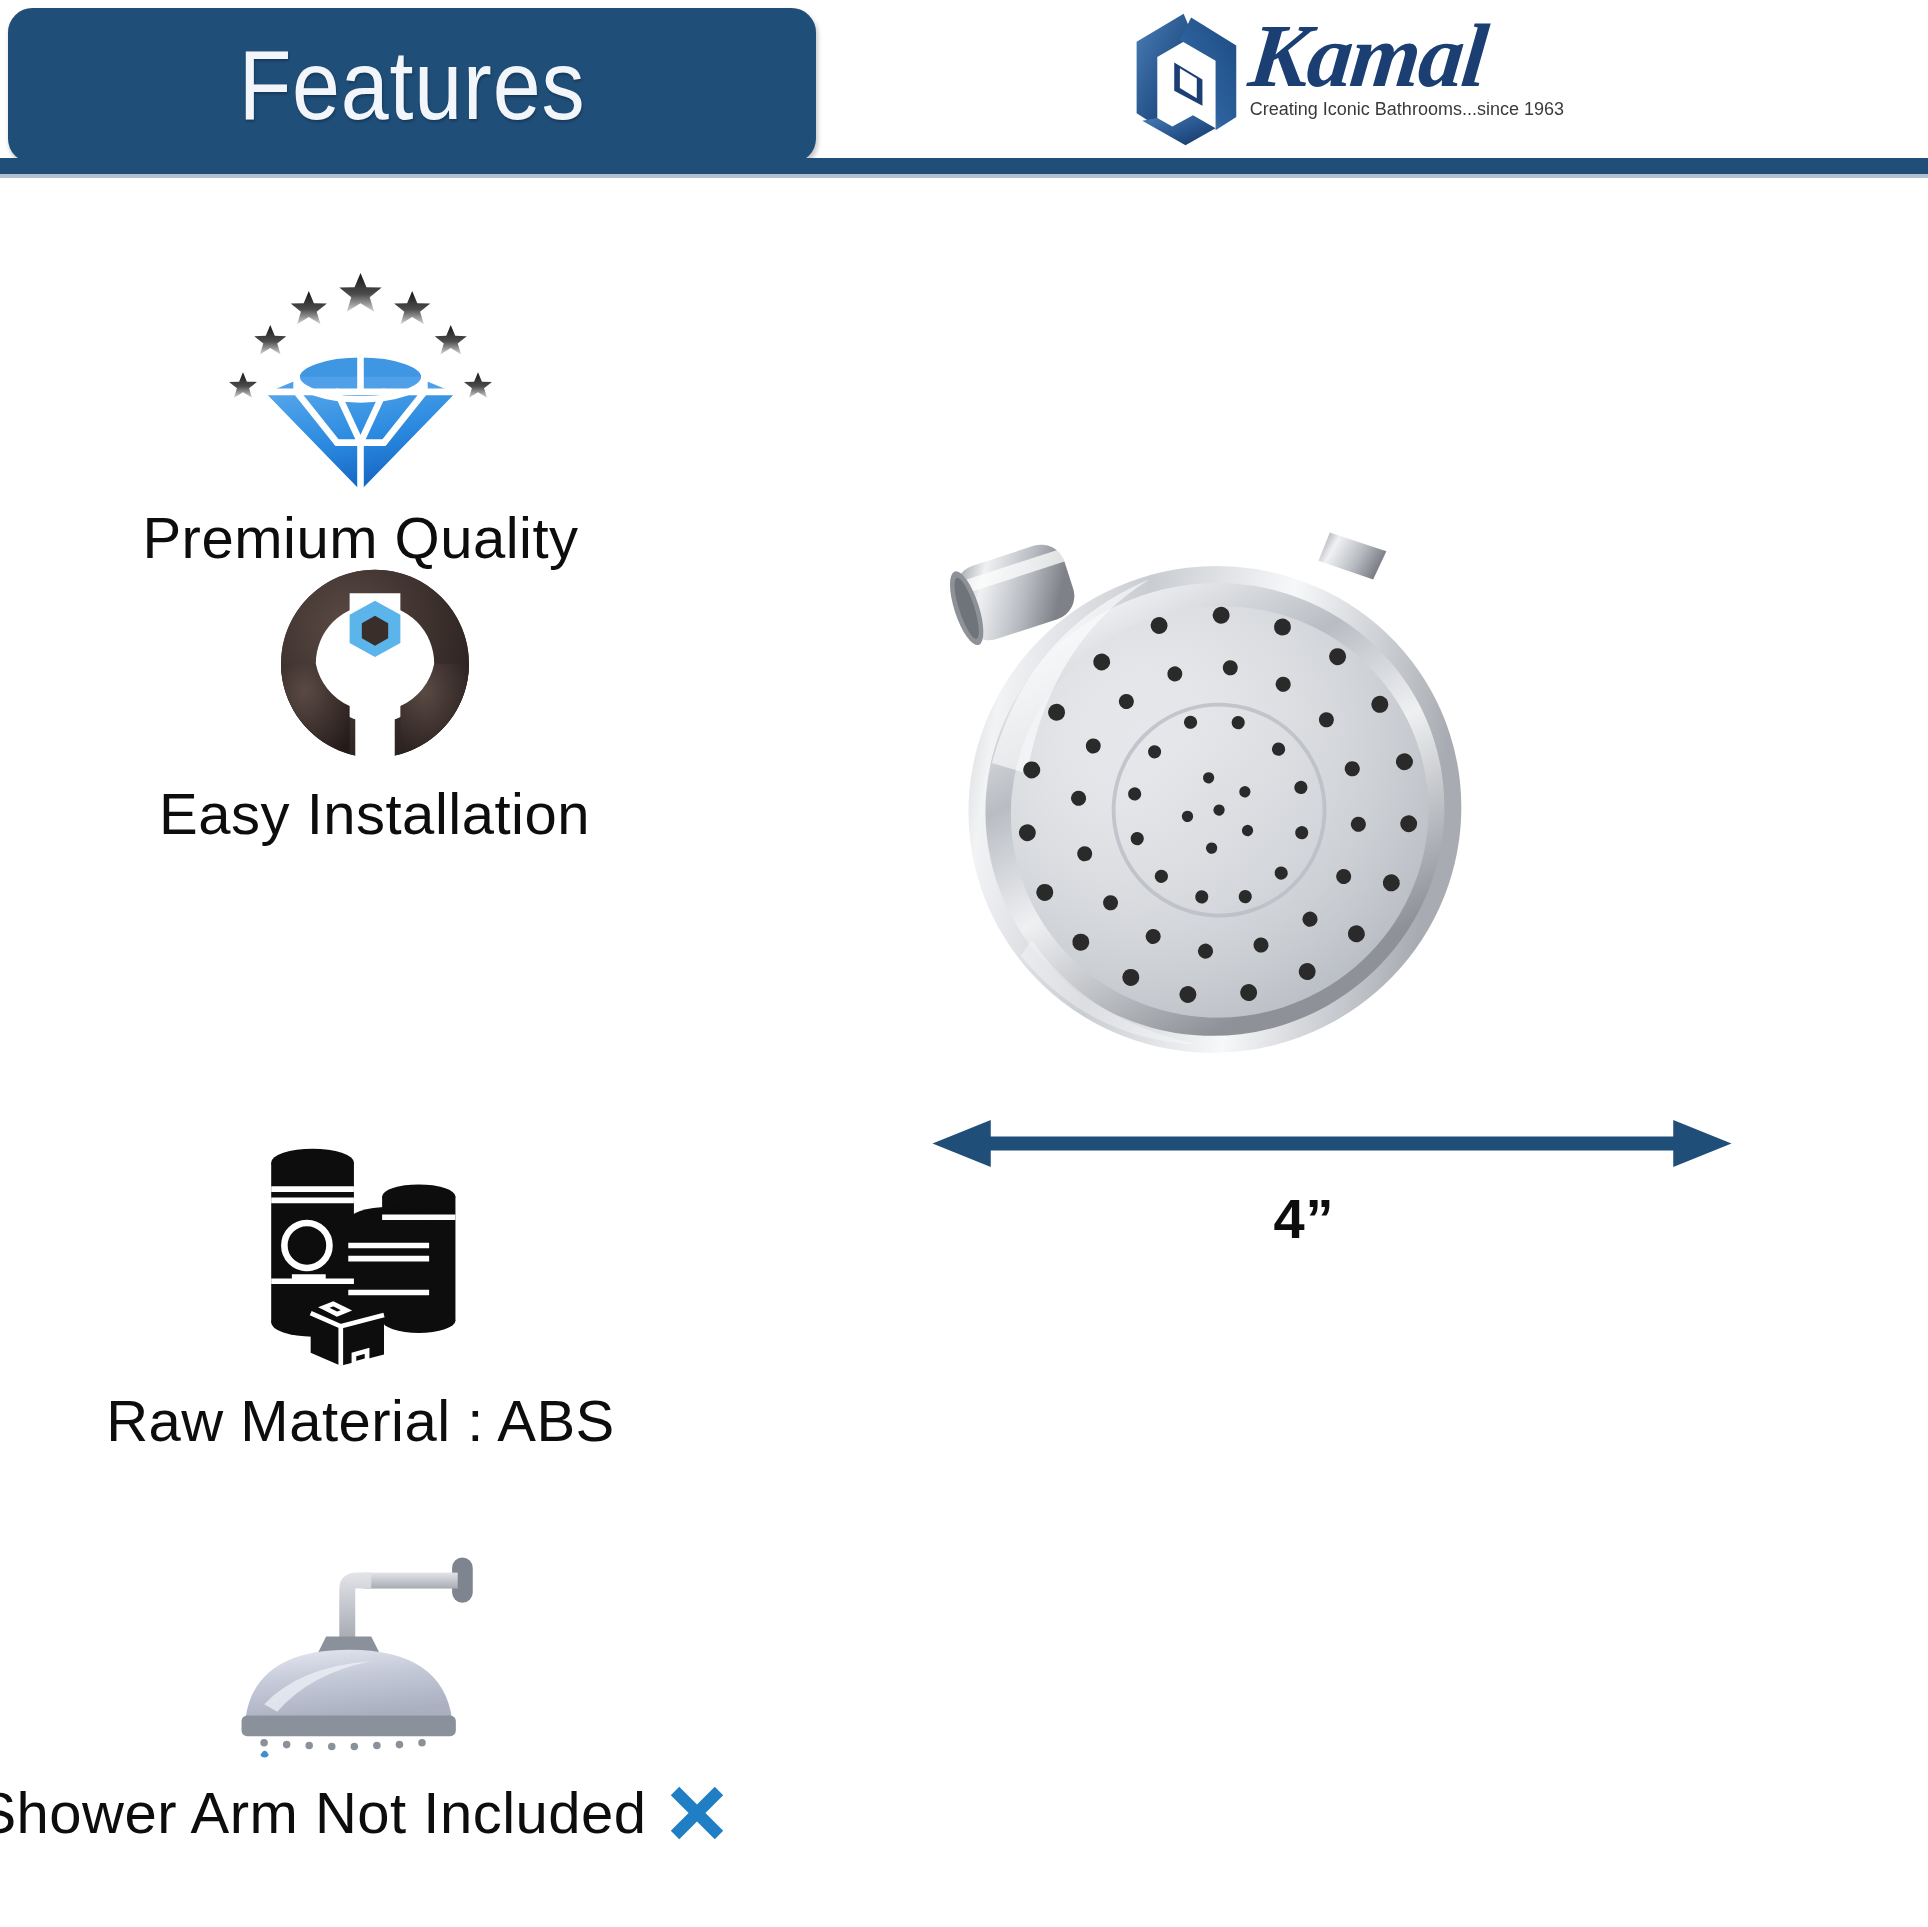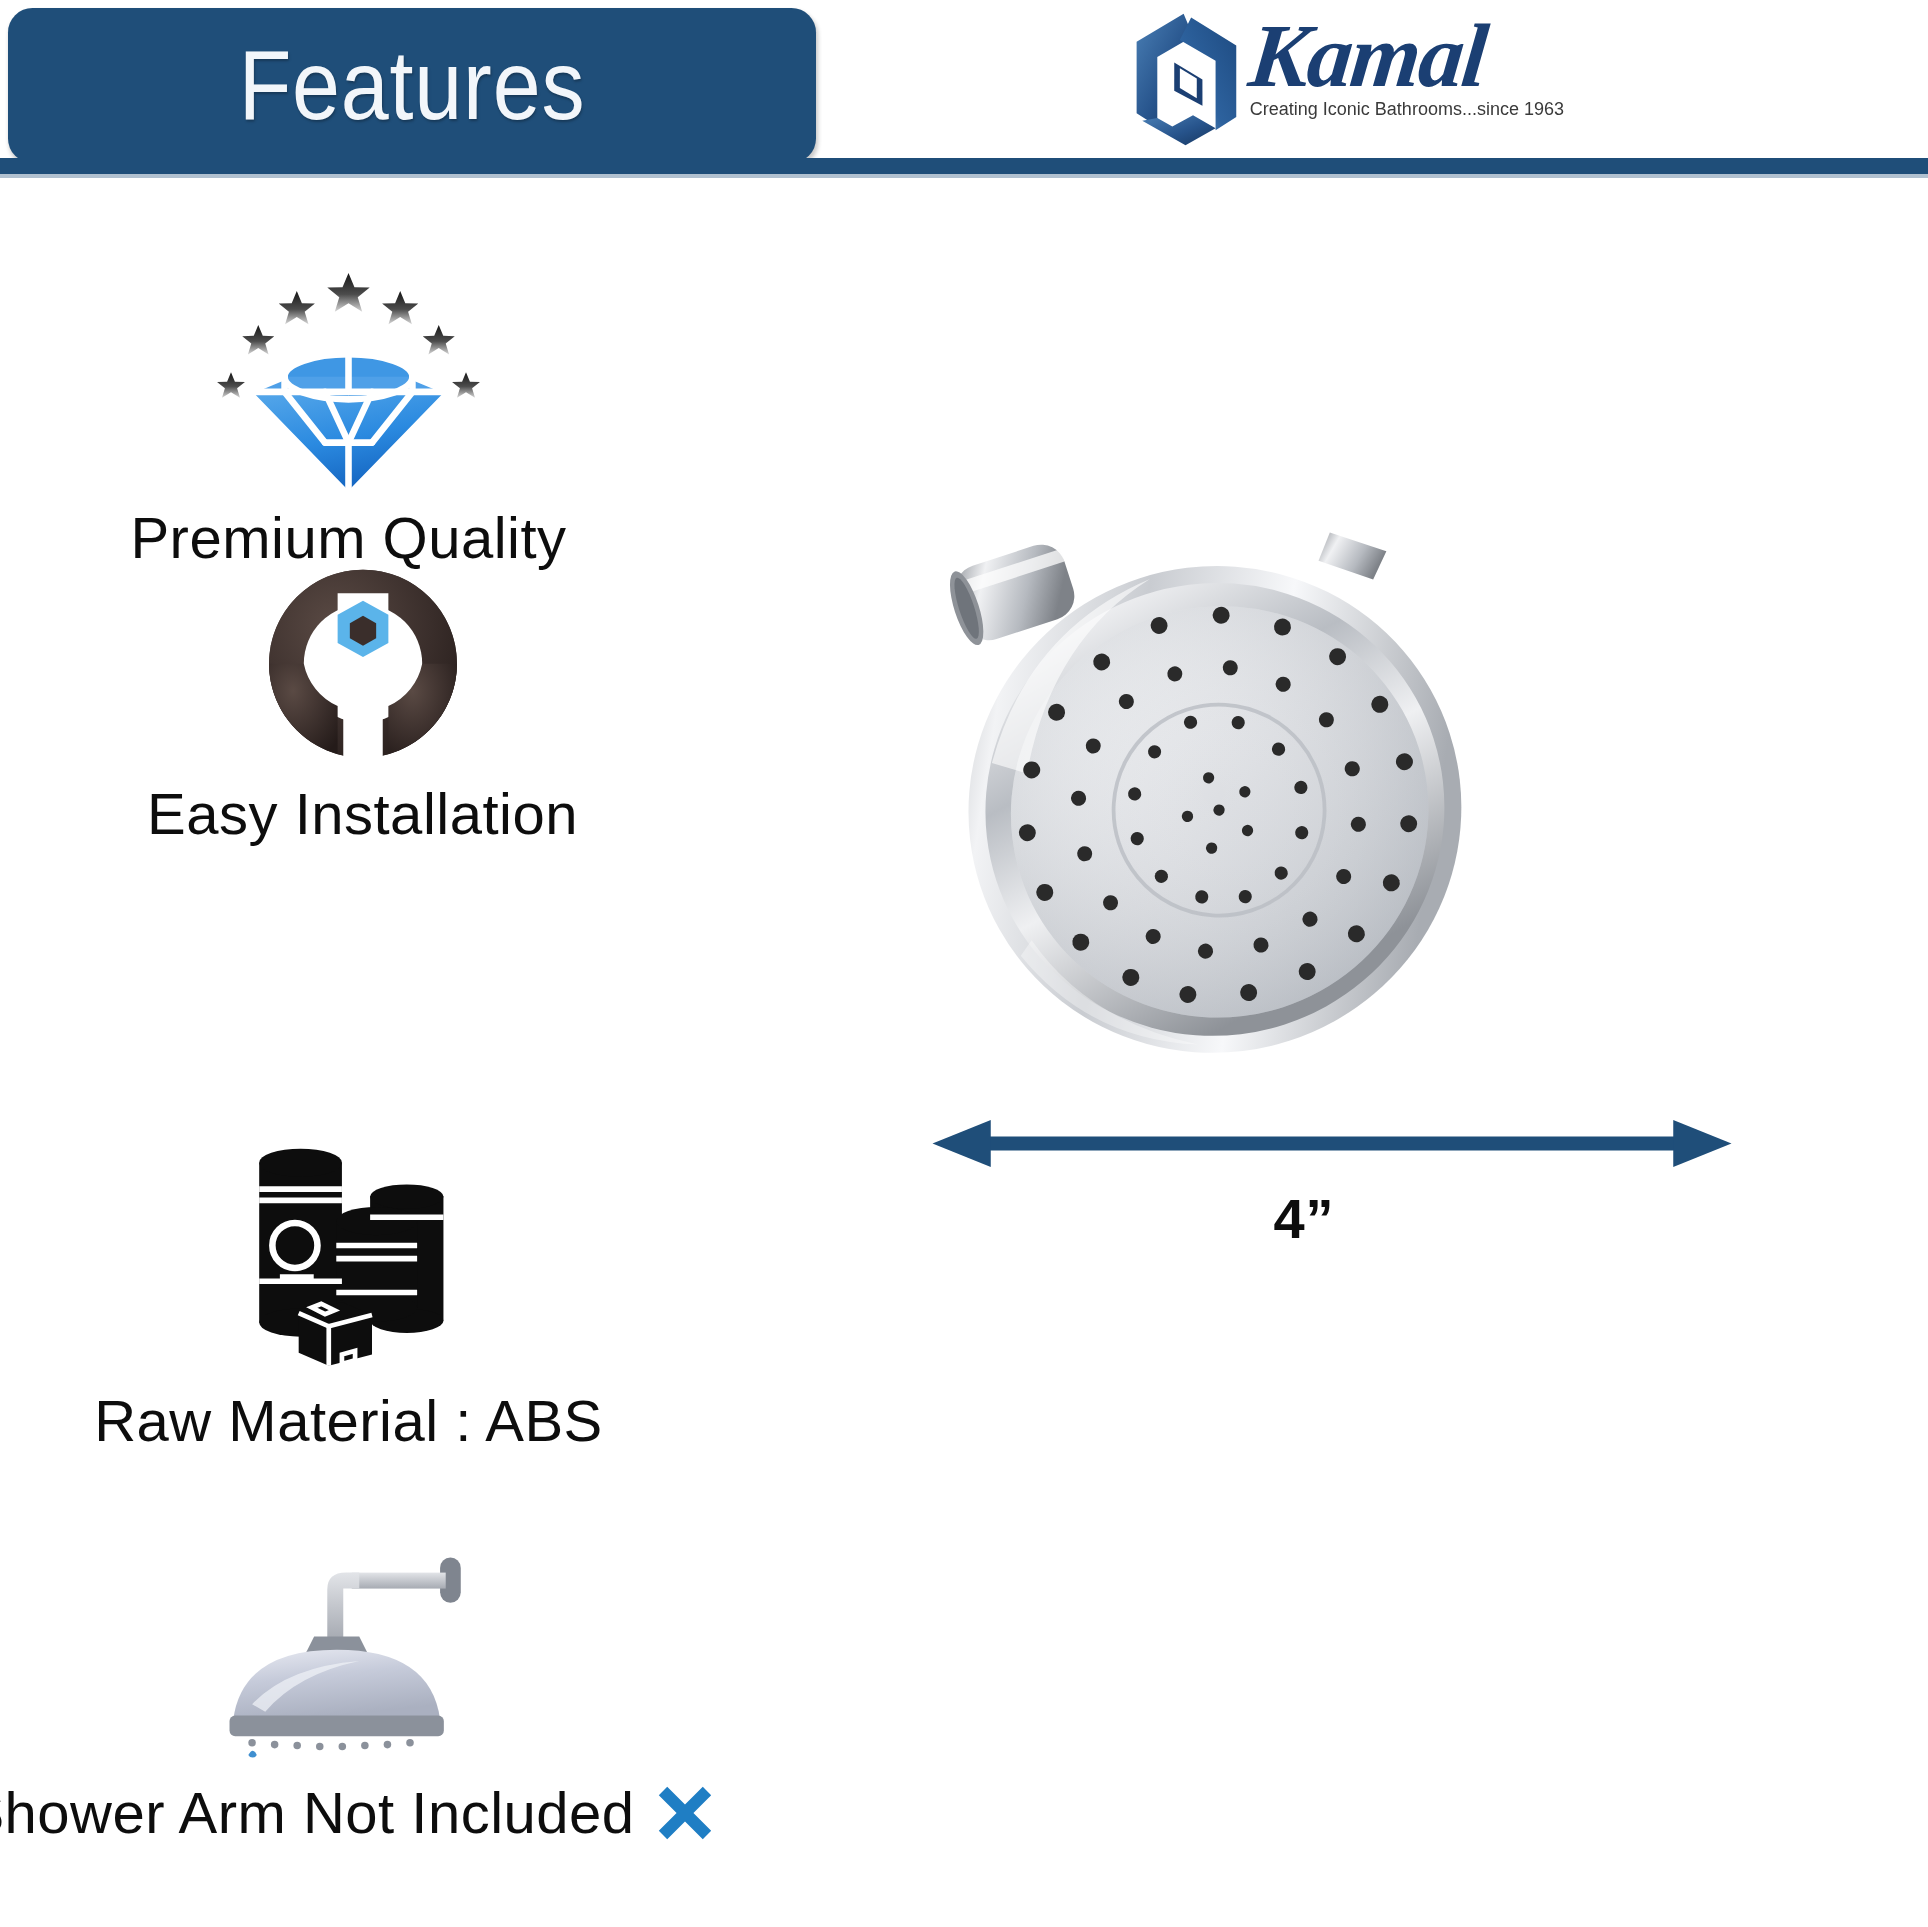--- a/index.html
+++ b/index.html
@@ -101,21 +101,21 @@
     letter-spacing: 0px;
     transform: scaleX(0.94);
     transform-origin: left center;
     margin-top: 1.9px;
     white-space: nowrap;
   }
 
   
   #features-list {
     position: absolute;
-    left: 0;
+    left: 12px;
     top: 198px;
     width: 923px;
     height: 1723px;
   }
   .feature-item {
     position: absolute;
     width: 923px;
   }
   .feature-icon-wrap {
     display: flex;

